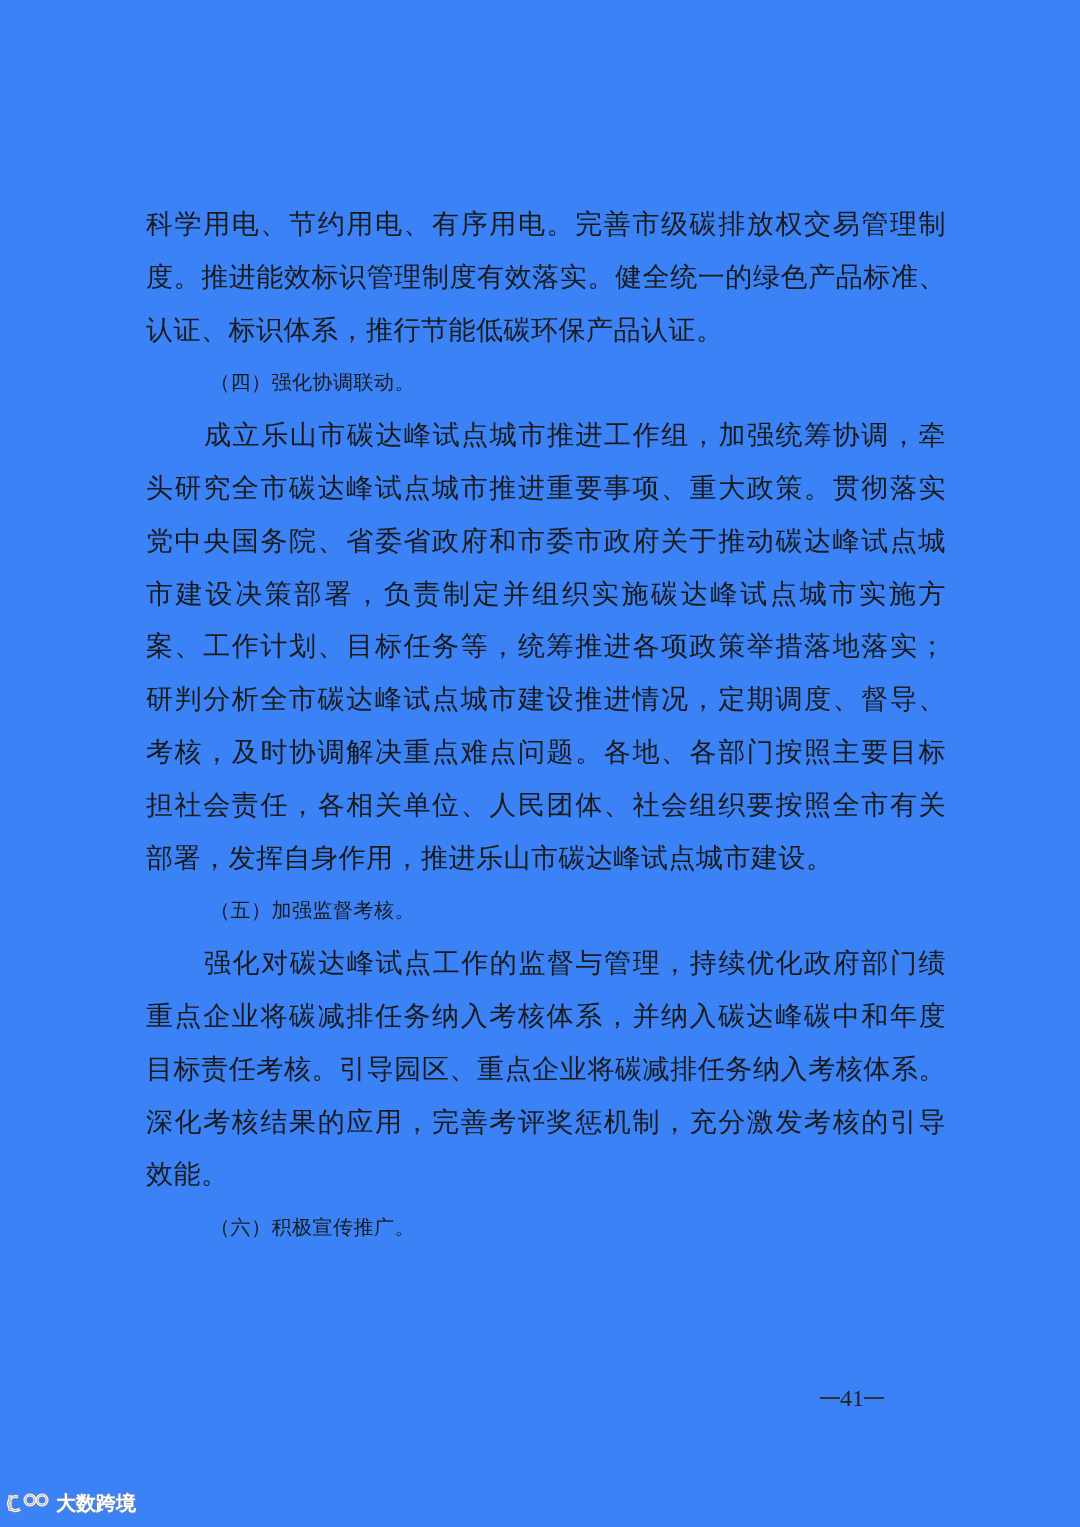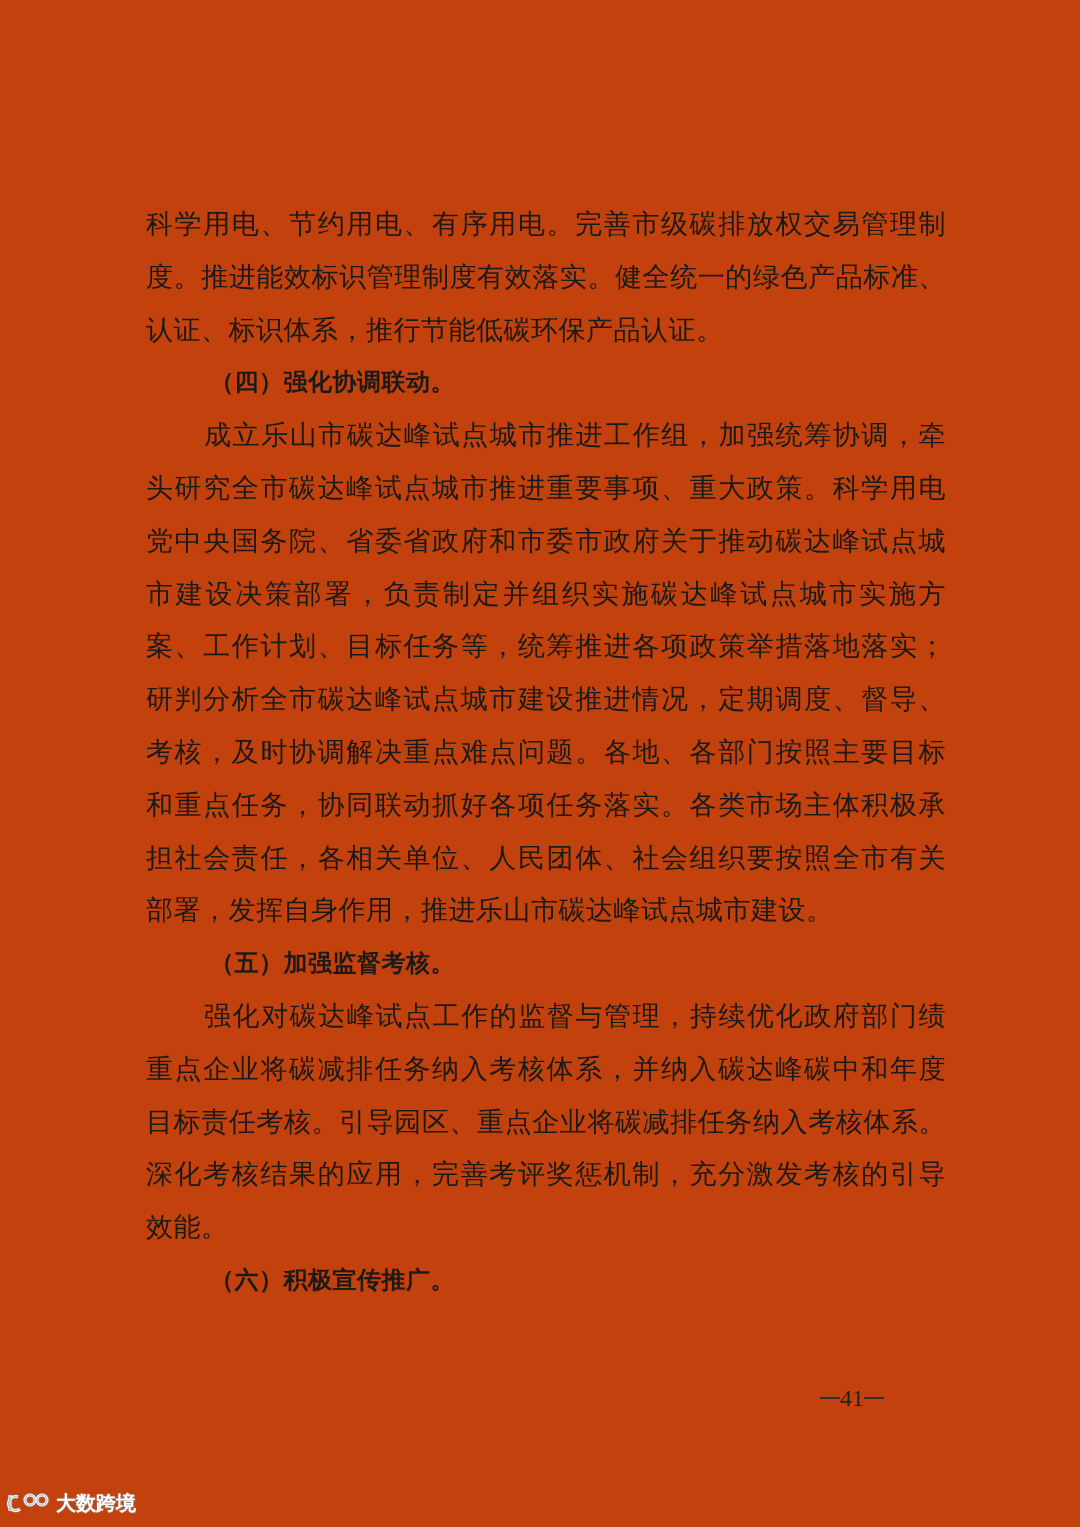--- a/index.html
+++ b/index.html
@@ -14,21 +14,21 @@
       overflow: hidden;
       font-family: "DejaVu Serif", "Liberation Serif", serif;
       color: #1a1a1a;
     }
     .page {
       position: absolute;
       left: 0;
       top: 0;
       width: 1080px;
       height: 1527px;
-      background: #c2410c;
+      background: #3b82f6;
     }
     .body-text {
       position: absolute;
       left: 146px;
       top: 198px;
       width: 800px;
     }
     .line {
       height: 52.8px;
       line-height: 52.8px;
@@ -41,22 +41,21 @@
     .line.last {
       text-align-last: left;
     }
     .line.indent {
       padding-left: 58px;
     }
     .line.heading {
       padding-left: 64px;
       text-align-last: left;
       font-family: "DejaVu Sans", "Liberation Sans", sans-serif;
-      font-size: 24px;
-      font-weight: bold;
+      font-size: 20px;
     }
     .page-number {
       position: absolute;
       left: 820px;
       top: 1378px;
       width: 100px;
       height: 40px;
       font-family: "Liberation Serif", "DejaVu Serif", serif;
       font-size: 24px;
       color: #222;
@@ -95,27 +94,26 @@
 <div class="page">
   <div class="body-text">
 
     <div class="line">科学用电、节约用电、有序用电。完善市级碳排放权交易管理制</div>
     <div class="line">度。推进能效标识管理制度有效落实。健全统一的绿色产品标准、</div>
     <div class="line last">认证、标识体系，推行节能低碳环保产品认证。</div>
 
     <div class="line heading">（四）强化协调联动。</div>
 
     <div class="line indent">成立乐山市碳达峰试点城市推进工作组，加强统筹协调，牵</div>
-    <div class="line">头研究全市碳达峰试点城市推进重要事项、重大政策。科学用电</div>
+    <div class="line">头研究全市碳达峰试点城市推进重要事项、重大政策。贯彻落实</div>
     <div class="line">党中央国务院、省委省政府和市委市政府关于推动碳达峰试点城</div>
     <div class="line">市建设决策部署，负责制定并组织实施碳达峰试点城市实施方</div>
     <div class="line">案、工作计划、目标任务等，统筹推进各项政策举措落地落实；</div>
     <div class="line">研判分析全市碳达峰试点城市建设推进情况，定期调度、督导、</div>
     <div class="line">考核，及时协调解决重点难点问题。各地、各部门按照主要目标</div>
-    <div class="line">和重点任务，协同联动抓好各项任务落实。各类市场主体积极承</div>
     <div class="line">担社会责任，各相关单位、人民团体、社会组织要按照全市有关</div>
     <div class="line last">部署，发挥自身作用，推进乐山市碳达峰试点城市建设。</div>
 
     <div class="line heading">（五）加强监督考核。</div>
 
     <div class="line indent">强化对碳达峰试点工作的监督与管理，持续优化政府部门绩</div>
     <div class="line">重点企业将碳减排任务纳入考核体系，并纳入碳达峰碳中和年度</div>
     <div class="line">目标责任考核。引导园区、重点企业将碳减排任务纳入考核体系。</div>
     <div class="line">深化考核结果的应用，完善考评奖惩机制，充分激发考核的引导</div>
     <div class="line last">效能。</div>

